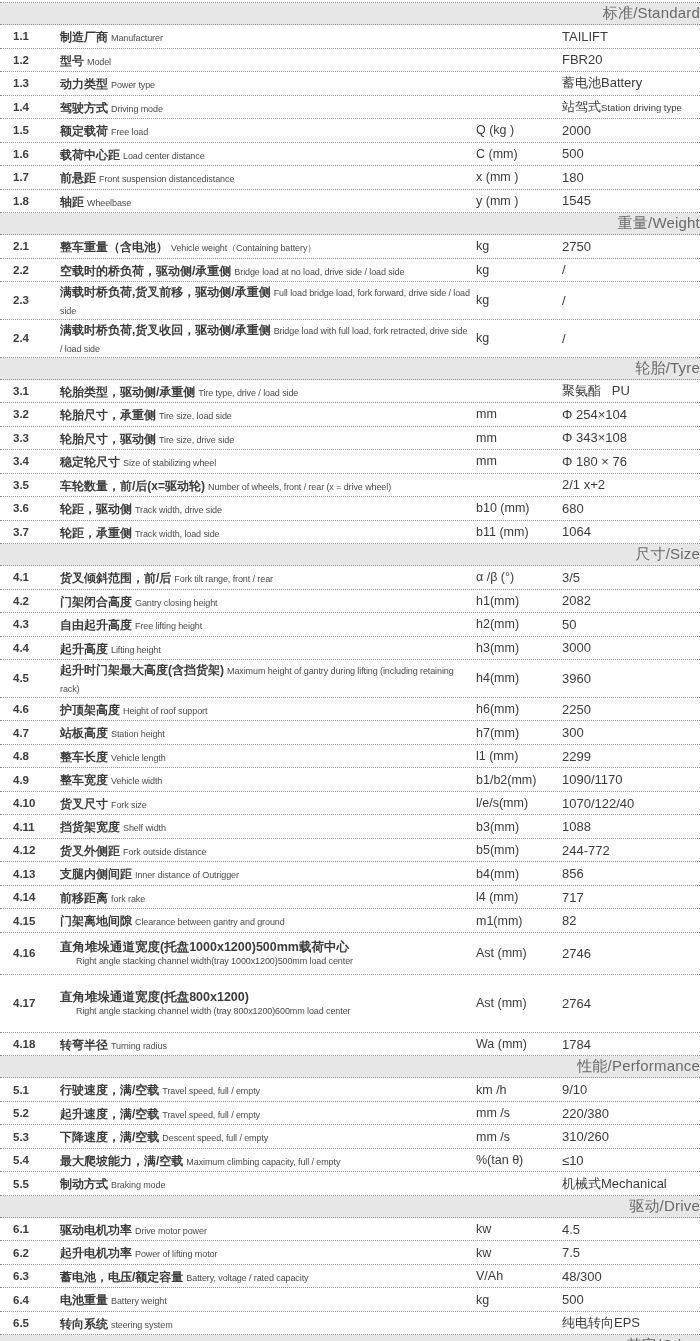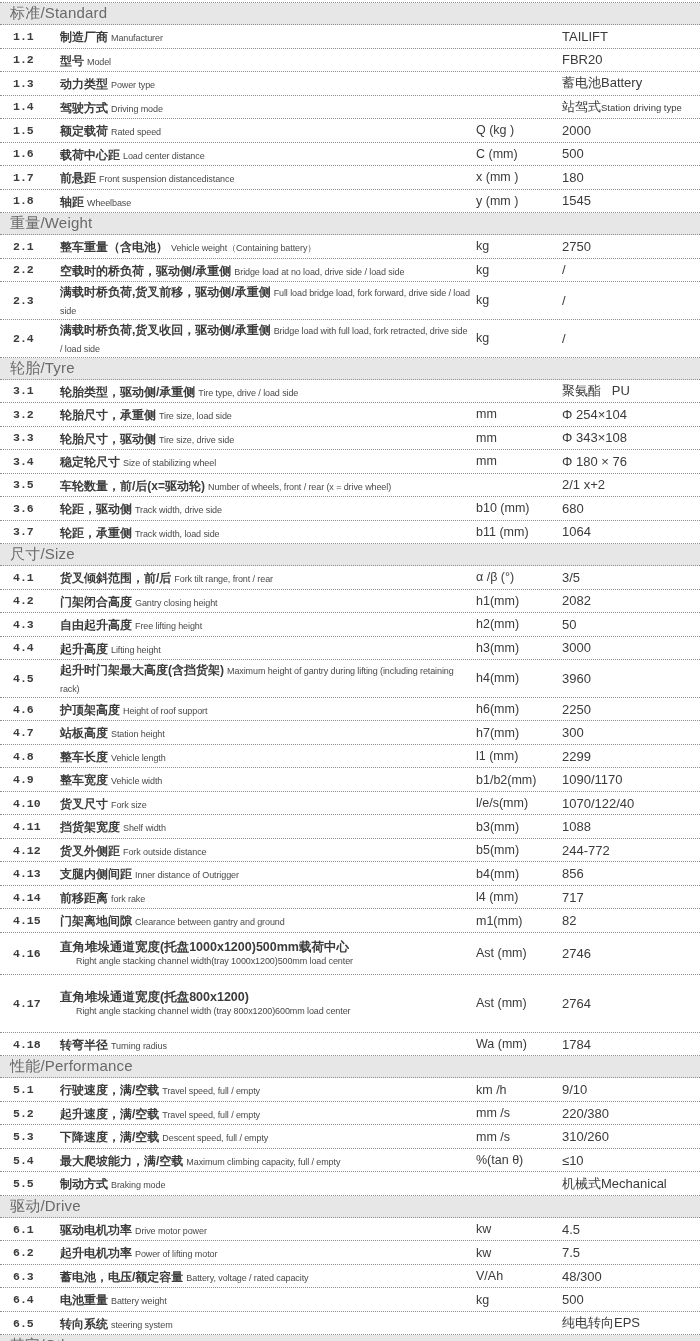--- a/index.html
+++ b/index.html
@@ -14,40 +14,40 @@
     margin-top: 2px;
     border-top: 1px dotted var(--border, #8f8f8f);
   }
   .section-header {
     height: 22px;
     background: var(--header-bg, #e7e7e7);
     display: flex;
     align-items: center;
     padding-left: 10px;
     border-bottom: 1px dotted var(--border, #8f8f8f);
+    justify-content: flex-end;
   }
   .section-title {
     font-size: 15px;
     color: var(--header-text, #6a6a6a);
     letter-spacing: 0.2px;
   }
   .row {
     display: flex;
     align-items: center;
     min-height: 23.5px;
     border-bottom: 1px dotted var(--border, #8f8f8f);
   }
   .num {
     flex: none;
     width: 45px;
     padding-left: 13px;
     font-size: 11.5px;
     font-weight: 700;
     color: var(--row-text, #3b3b3b);
-    font-family: Liberation Mono, monospace;
   }
   .label {
     flex: 1;
     min-width: 0;
     padding-right: 4px;
     line-height: 1.15;
     padding-left: 15px;
   }
   .cn {
     font-size: 12px;
@@ -110,21 +110,21 @@
 
   <div class="row">
     <span class="num">1.4</span>
     <span class="label"><span class="cn">驾驶方式</span><span class="en">Driving mode</span></span>
     <span class="unit"></span>
     <span class="value"><span class="val-main">站驾式</span><span class="val-sub">Station driving type</span></span>
   </div>
 
   <div class="row">
     <span class="num">1.5</span>
-    <span class="label"><span class="cn">额定载荷</span><span class="en">Rated speed</span></span>
+    <span class="label"><span class="cn">额定载荷</span><span class="en">Free load</span></span>
     <span class="unit">Q (kg )</span>
     <span class="value"><span class="val-main">2000</span><span class="val-sub"></span></span>
   </div>
 
   <div class="row">
     <span class="num">1.6</span>
     <span class="label"><span class="cn">载荷中心距</span><span class="en">Load center distance</span></span>
     <span class="unit">C (mm)</span>
     <span class="value"><span class="val-main">500</span><span class="val-sub"></span></span>
   </div>

